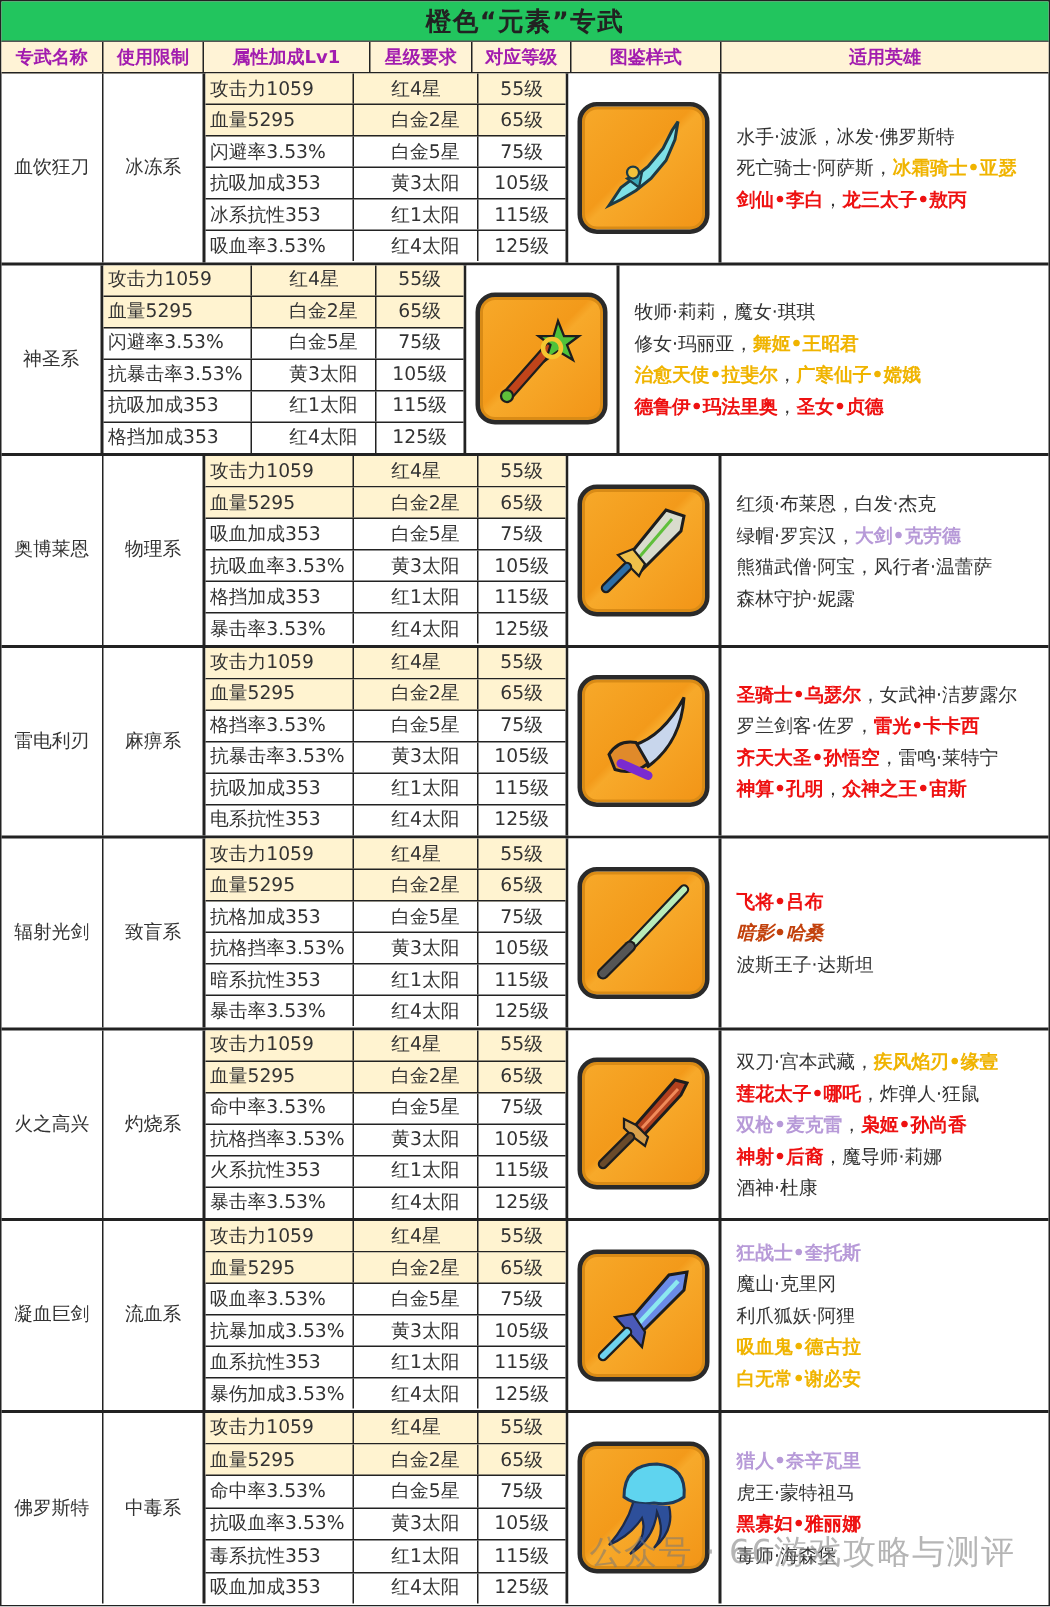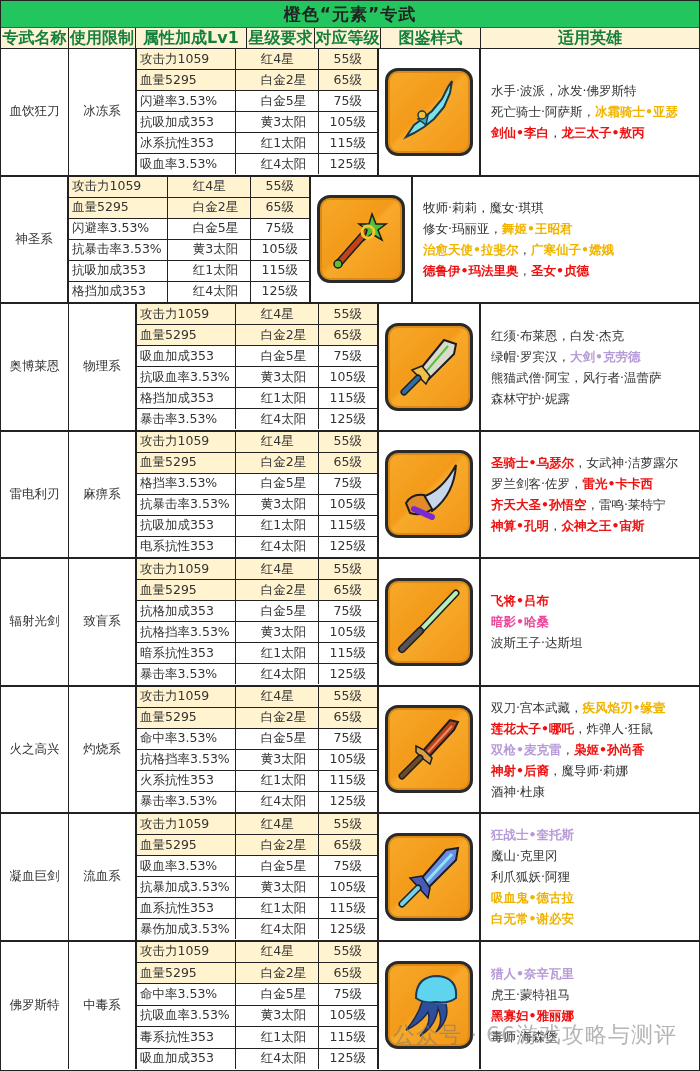--- a/index.html
+++ b/index.html
@@ -9,21 +9,21 @@
   .sheet { position: absolute; left: 0; top: 0; width: 700px; height: 1071px; border: 1px solid #222; background: #fff; }
 
   .title-bar {
     height: 27px; background: #22c55e; border-bottom: 1px solid #555;
     display: flex; align-items: center; justify-content: center;
     font-weight: bold; font-size: 17px; color: #222; letter-spacing: 1px;
   }
   .header-row { display: flex; height: 21px; border-bottom: 1px solid #222; background: #fff3d6; }
   .hcell {
     display: flex; align-items: center; justify-content: center;
-    font-size: 16px; font-weight: bold; color: #15803d; border-right: 1px solid #222;
+    font-size: 12px; font-weight: bold; color: #a21caf; border-right: 1px solid #222;
   }
   .hcell:last-child { border-right: none; }
 
   .c-name  { width: 68px; }
   .c-limit { width: 67px; }
   .c-attr  { width: 111px; }
   .c-star  { width: 68px; }
   .c-lvl   { width: 66px; }
   .c-img   { width: 100px; }
   .c-hero  { flex: 1; }
@@ -48,21 +48,21 @@
     display: flex; align-items: center; justify-content: center; box-shadow: 0 0 0 2px #d98b16 inset;
   }
   .icon-frame svg { width: 74px; height: 74px; }
 
   .heroes { display: flex; flex-direction: column; gap: 4px; font-size: 12.5px; line-height: 17px; justify-content: flex-end; }
   .hline { white-space: nowrap; }
   .h-black { color: #333; }
   .h-red { color: #ee1111; font-weight: bold; margin-top: 20px; }
   .h-gold { color: #f0b400; font-weight: bold; }
   .h-purple { color: #b79ad8; font-weight: bold; }
-  .h-blue { color: #ec4899; font-weight: bold; }
+  .h-blue { color: #c2410c; font-weight: bold; font-style: italic; }
 
   .watermark {
     position: absolute; right: 22px; bottom: 20px; font-size: 22px; color: rgba(120,120,120,0.55);
     letter-spacing: 1px; pointer-events: none;
   }
 </style>
 </head>
 <body>
 
 <div class="sheet">

